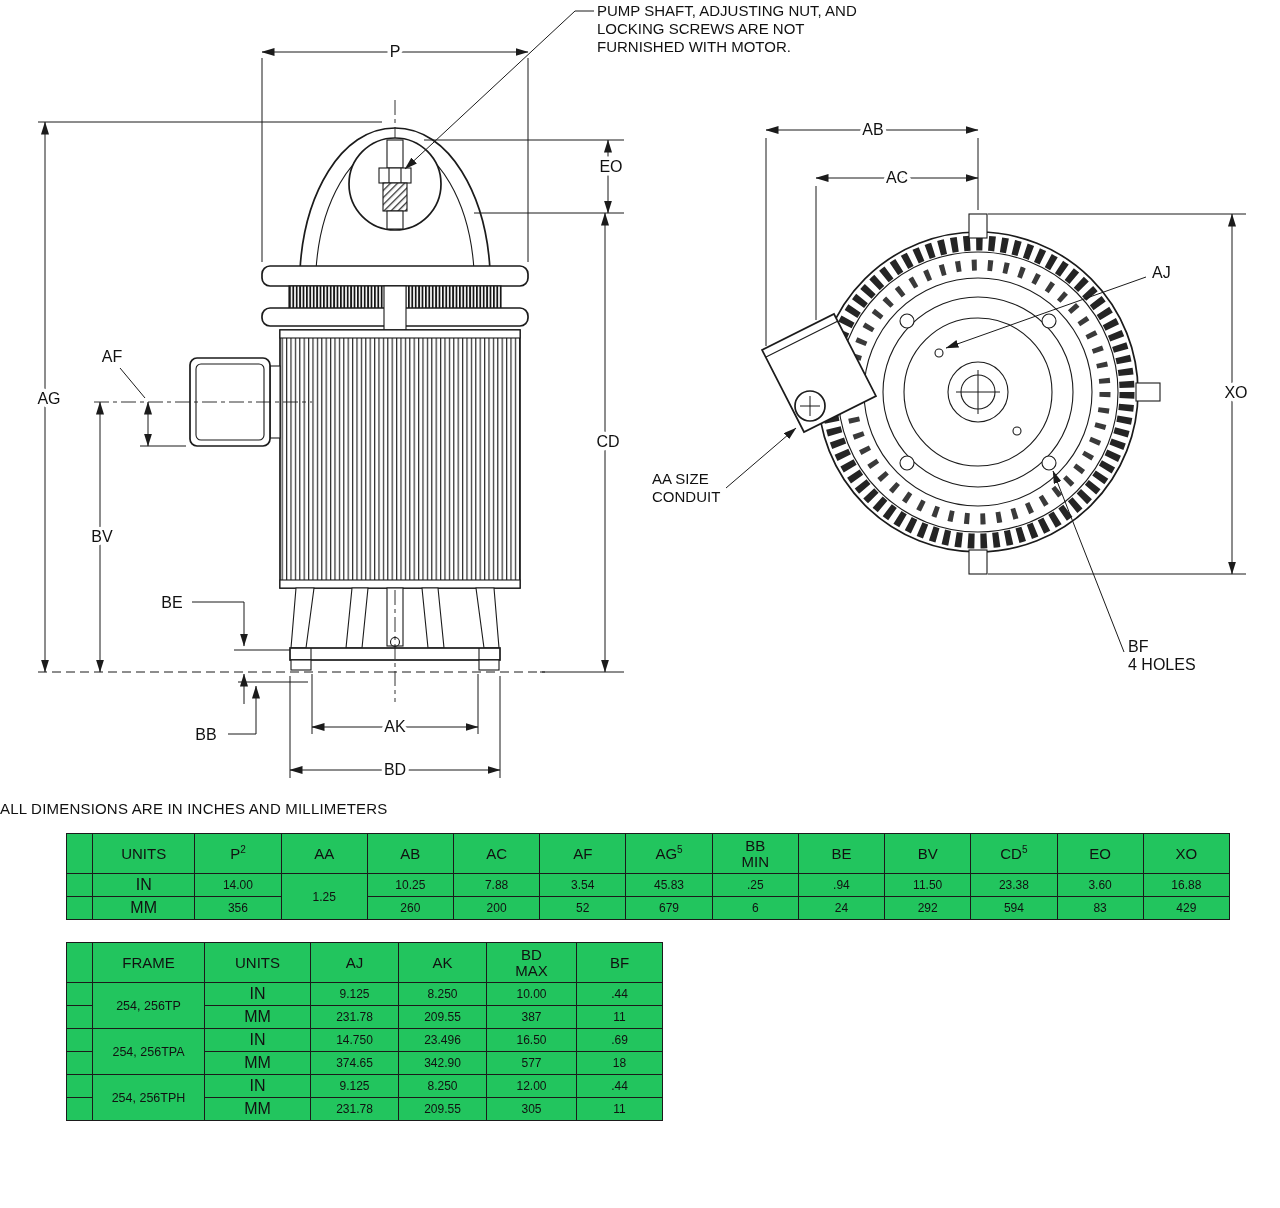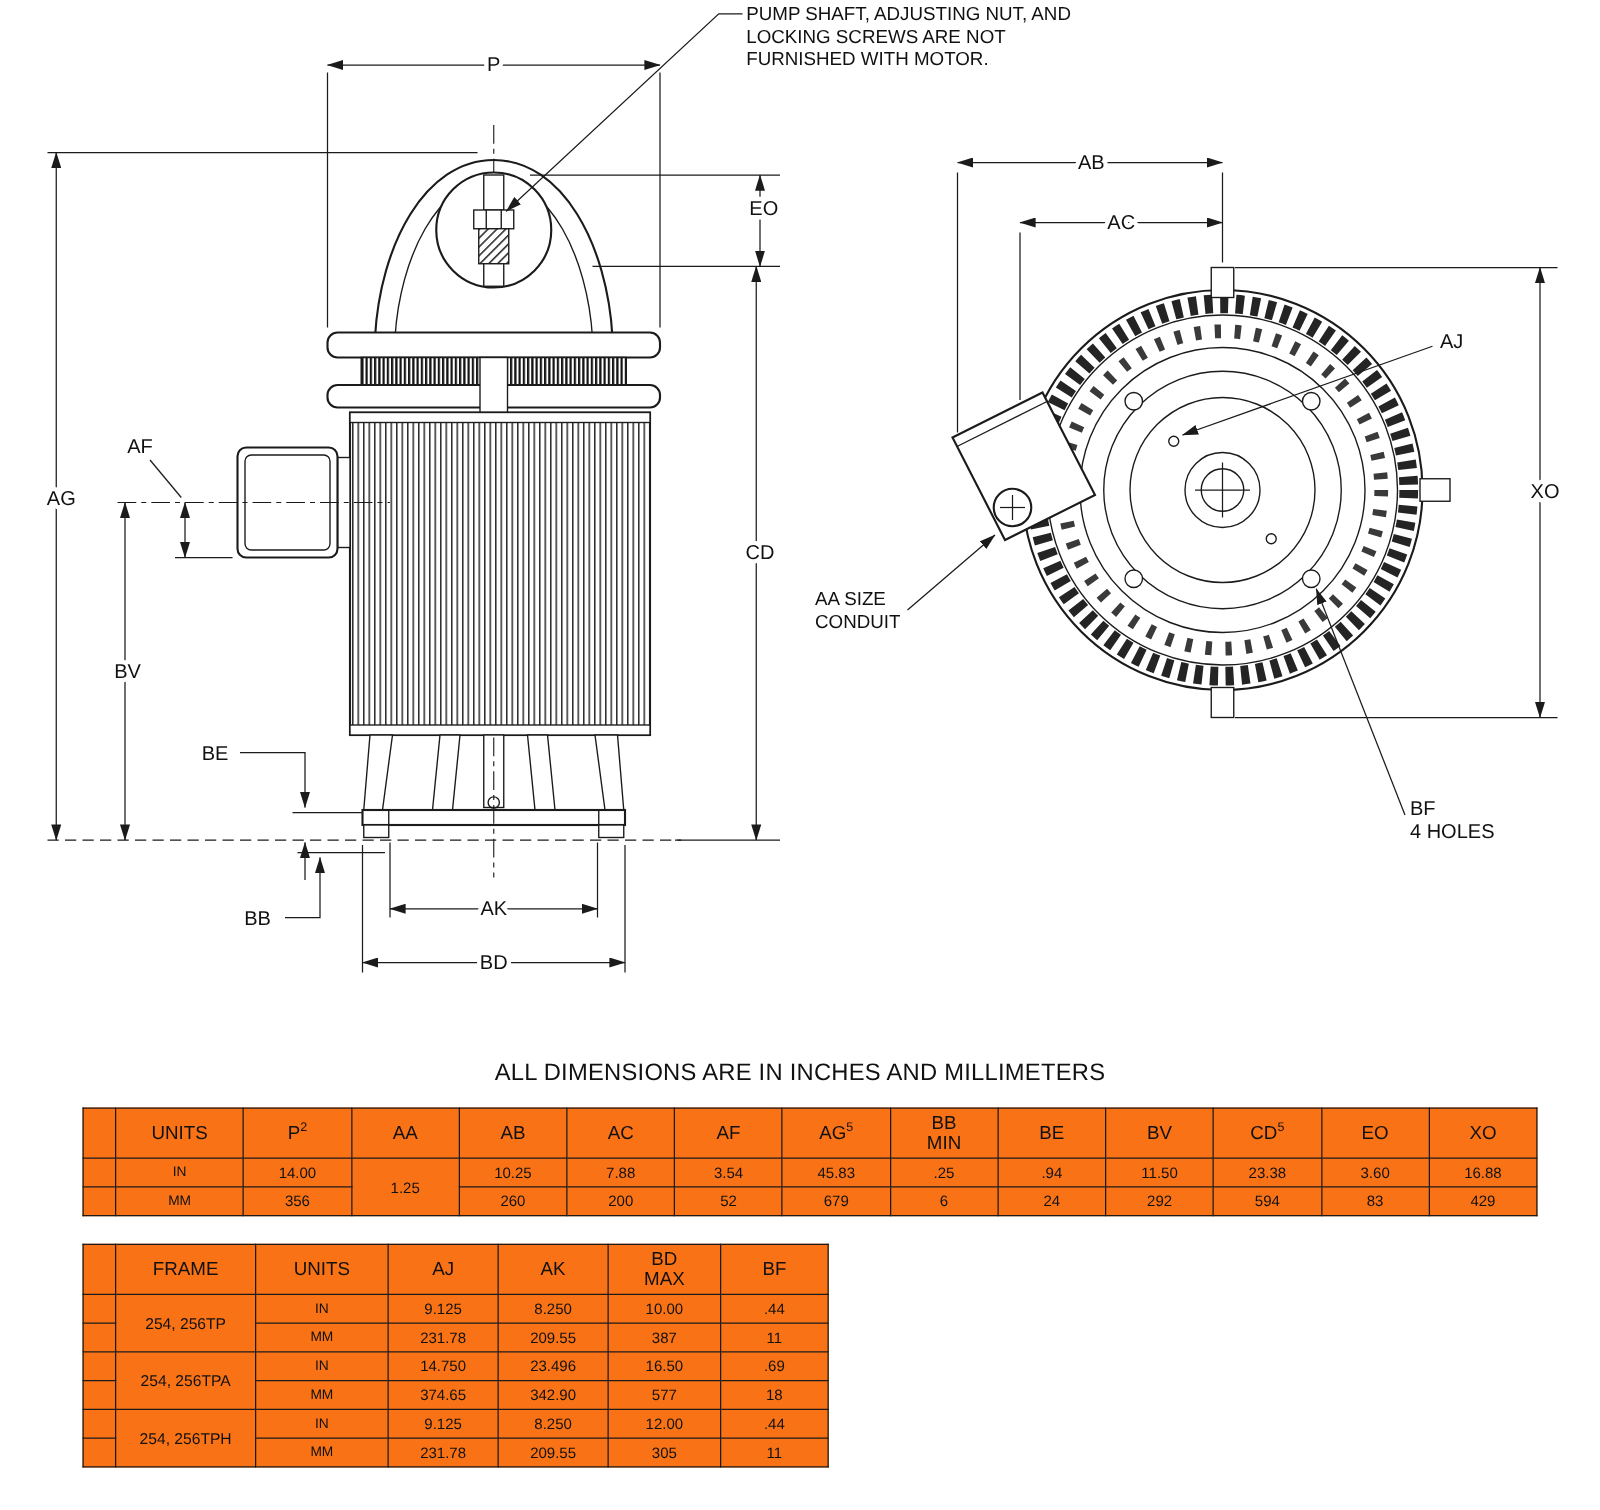--- a/index.html
+++ b/index.html
@@ -13,28 +13,28 @@
   .ol2{fill:none;stroke:#1b1b1b;stroke-width:1.1}
   .ol2w{fill:#fff;stroke:#1b1b1b;stroke-width:1.1}
   .dim{fill:none;stroke:#1b1b1b;stroke-width:1}
   .cl{fill:none;stroke:#1b1b1b;stroke-width:.9;stroke-dasharray:15 4 4 4}
   .dsh{stroke-dasharray:9 5}
   svg text{font-family:"Liberation Sans","DejaVu Sans",sans-serif;font-size:16px;fill:#111}
   .halo{paint-order:stroke;stroke:#fff;stroke-width:7px;stroke-linejoin:round}
   .nt{font-size:15px}
 
   
-  .caption{margin-top:48px;text-align:center;font-size:19px;letter-spacing:.2px}
-  table{border-collapse:collapse;table-layout:fixed;margin-left:66px;background:#f97316}
+  .caption{font-size:15px;letter-spacing:.2px}
+  table{border-collapse:collapse;table-layout:fixed;margin-left:66px;background:#22c55e}
   .t1{width:1164px;margin-top:16px}
   .t2{width:596px;margin-top:22px}
   th,td{border:1.4px solid #1b1b1b;text-align:center;vertical-align:middle;padding:0;font-weight:400}
   th{font-size:15px;height:40px;line-height:1.05}
   td{font-size:12px;height:23px}
-  td.ulab{font-size:11px}
+  td.ulab{font-size:16px}
   td.frame-cell{font-size:12.5px}
   sup{font-size:10px}
 </style>
 </head>
 <body>
 
 <div class="page">
 
   <svg class="drawing" width="1280" height="800" viewBox="0 0 1280 800">
     <defs>

